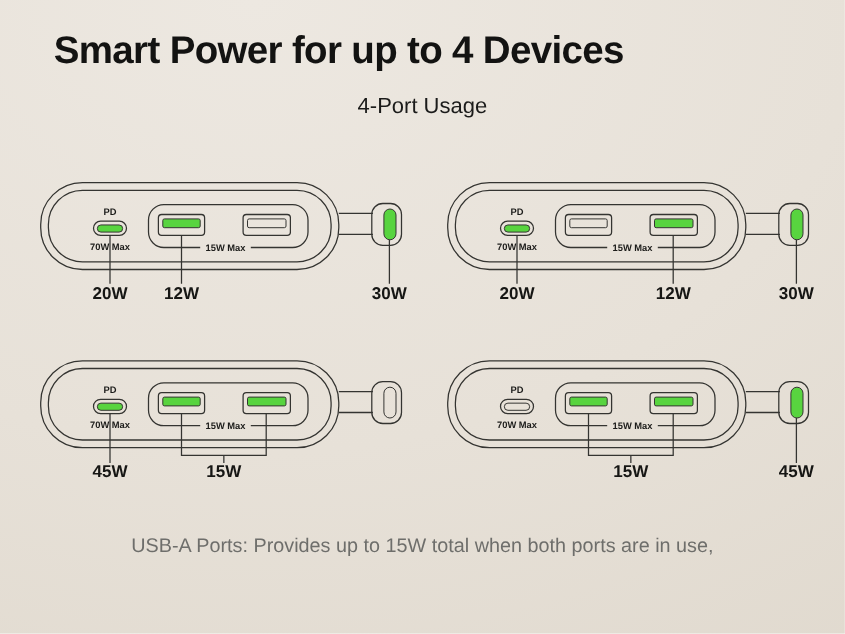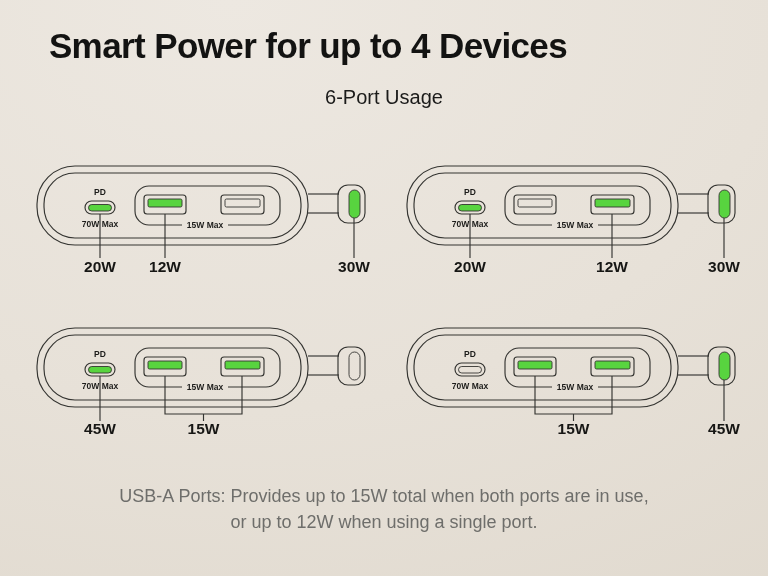--- a/index.html
+++ b/index.html
@@ -31,21 +31,21 @@
   .tongue-inactive{fill:none;stroke:var(--line);stroke-width:0.9;}
   .tiny{font-family:"Liberation Sans",sans-serif;font-size:8.5px;font-weight:700;fill:#1c1c1a;text-anchor:middle;}
   .watt{font-family:"Liberation Sans",sans-serif;font-size:15.5px;font-weight:700;fill:#161614;text-anchor:middle;}
 </style>
 </head>
 <body>
 
 <div class="canvas">
 
   <div class="title">Smart Power for up to 4 Devices</div>
-  <div class="subtitle">6-Port Usage</div>
+  <div class="subtitle">4-Port Usage</div>
 
   <svg class="device" style="left:18px;top:158px" width="370" height="135" viewBox="0 0 370 135">
     <g>
       <rect class="ln" x="19" y="8" width="271" height="79" rx="38"></rect>
       <rect class="ln" x="26" y="15" width="257" height="65" rx="31"></rect>
       <line class="ln" x1="290" y1="36" x2="321" y2="36"></line>
       <line class="ln" x1="290" y1="55" x2="321" y2="55"></line>
     </g>
     <g>
       <rect class="ln" x="320" y="27" width="27" height="38" rx="10"></rect>
@@ -179,16 +179,15 @@
     </g>
     <text class="tiny" x="82" y="37">PD</text>
     <text class="tiny" x="82" y="69">70W Max</text>
     <text class="tiny" x="187" y="70">15W Max</text>
     <text class="watt" x="185.5" y="114">15W</text>
     <text class="watt" x="336" y="114">45W</text>
   </svg>
 
   <div class="caption">
     <div>USB-A Ports: Provides up to 15W total when both ports are in use,</div>
-    <div>or up to 12W when using a single port.</div>
   </div>
 
 </div>
 
 </body></html>

